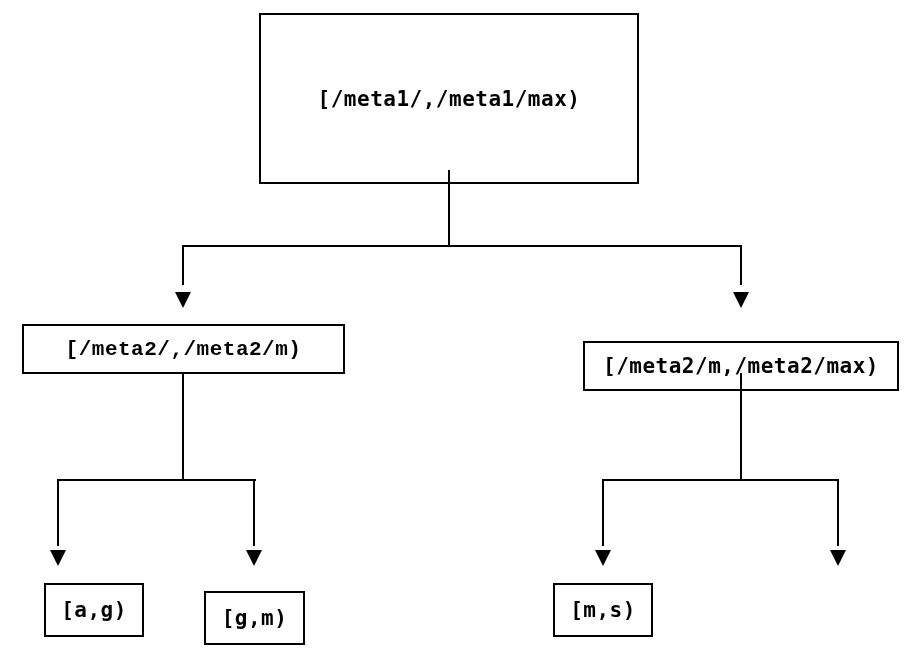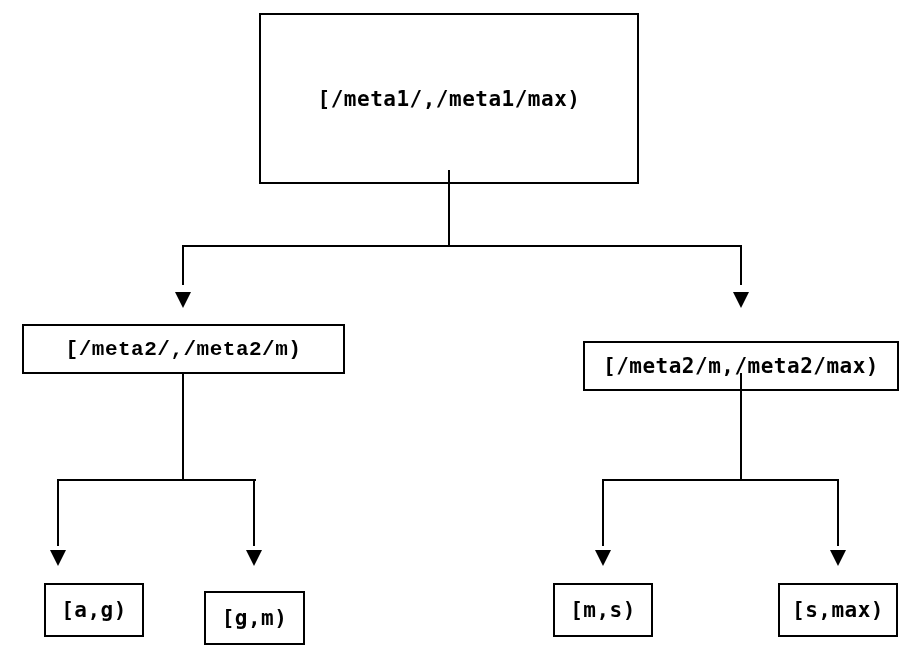--- a/index.html
+++ b/index.html
@@ -86,17 +86,14 @@
 
   <div class="node" style="left:8px;top:583px;width:100px;height:54px;margin-left:36px;">
     <span class="node-label">[a,g)</span>
   </div>
   <div class="node" style="left:204px;top:583px;width:101px;height:54px;margin-top:8px;">
     <span class="node-label">[g,m)</span>
   </div>
   <div class="node" style="left:553px;top:583px;width:100px;height:54px;">
     <span class="node-label">[m,s)</span>
   </div>
-  <div class="node" style="left:778px;top:583px;width:120px;height:54px;">
-    <span class="node-label">[s,max)</span>
-  </div>
 
 </div>
 
 </body></html>

